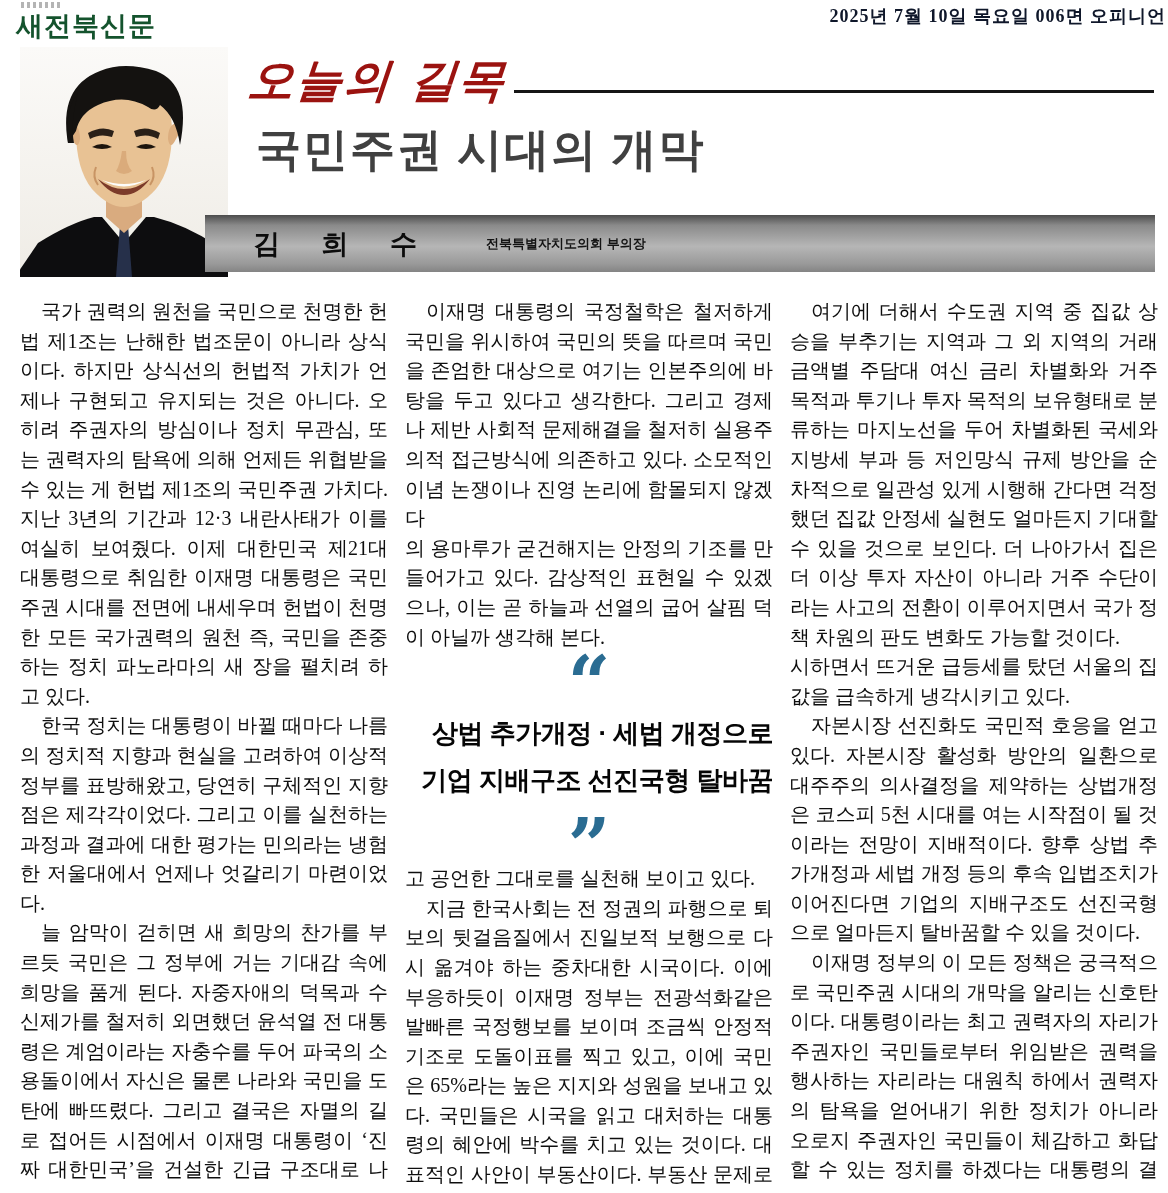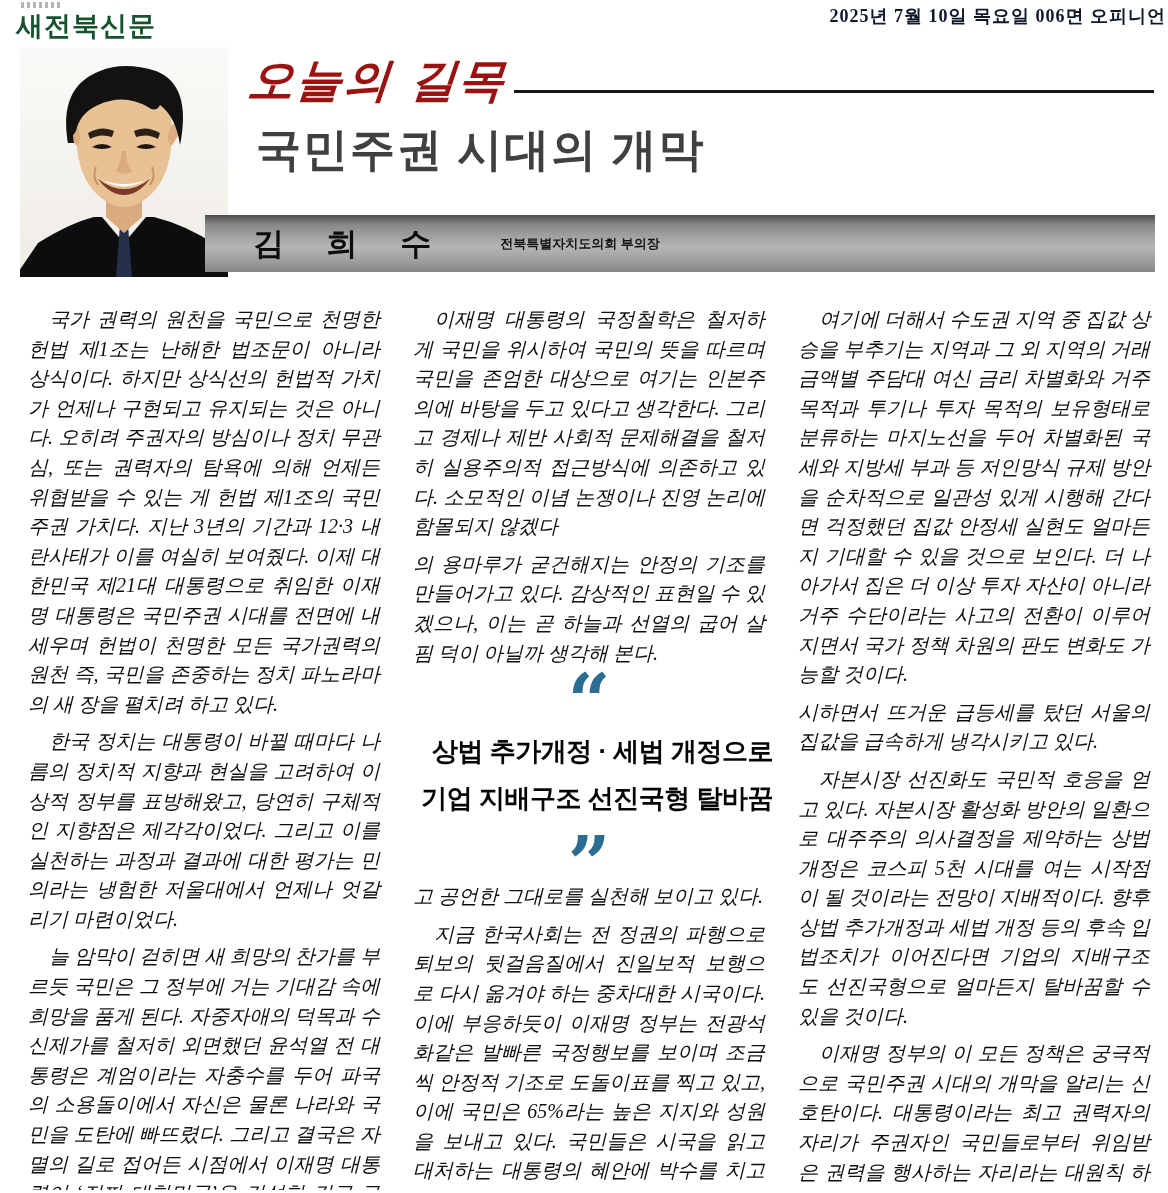--- a/index.html
+++ b/index.html
@@ -23,32 +23,32 @@
           font-style:italic;font-weight:bold;font-size:46px;color:#9b1310;
           transform:skewX(-5deg);letter-spacing:2px;}
   .kicker-rule{position:absolute;left:514px;top:90px;width:640px;height:3px;background:#161616;}
   .headline{position:absolute;left:247px;top:120px;font-family:"Liberation Serif",serif;
             font-weight:bold;font-size:45px;letter-spacing:2px;color:#404040;margin-left:9px;}
 
   
   .byline-bar{position:absolute;left:205px;top:215px;width:950px;height:57px;
               background:linear-gradient(180deg,#4c4c4c 0%,#8a8a8a 18%,#b6b6b6 55%,#9a9a9a 85%,#848484 100%);
               display:flex;align-items:center;}
-  .byline-name{font-family:"Liberation Sans",sans-serif;font-weight:bold;font-size:31px;
+  .byline-name{font-family:"Liberation Sans",sans-serif;font-weight:bold;font-size:27px;
                letter-spacing:17px;margin-left:48px;color:#0c0c0c;white-space:nowrap;}
   .byline-role{font-family:"Liberation Sans",sans-serif;font-weight:bold;font-size:13px;
                margin-left:52px;color:#141414;white-space:nowrap;}
 
   
   .columns{position:absolute;left:20px;top:297px;width:1146px;height:893px;
            display:flex;gap:17px;overflow:hidden;}
   .col{width:368px;flex:0 0 368px;font-family:"Liberation Serif",serif;
        font-size:20px;line-height:29.6px;text-align:justify;color:#0e0e0e;
        word-break:break-all;overflow:hidden;}
-  .para{margin:8px;font-style:italic;}
+  .para{margin:0;}
   .para.indent{text-indent:21px;}
 
   
   .pullquote{margin:6px 0 8px;text-align:center;}
   .pq-mark{display:block;font-family:"DejaVu Serif",serif;font-weight:bold;
            font-size:74px;color:#2a6c92;}
   .pq-mark.open{line-height:50px;height:52px;}
   .pq-mark.close{line-height:84px;height:52px;}
   .pq-line{display:block;font-family:"Liberation Sans",sans-serif;font-weight:bold;
            font-size:26px;line-height:47px;letter-spacing:-0.5px;color:#050505;

